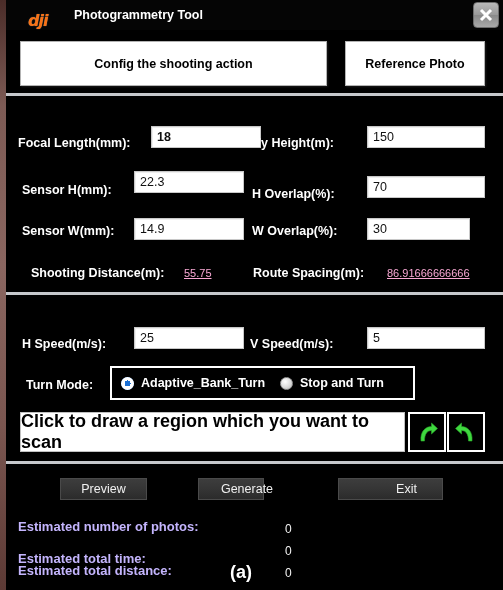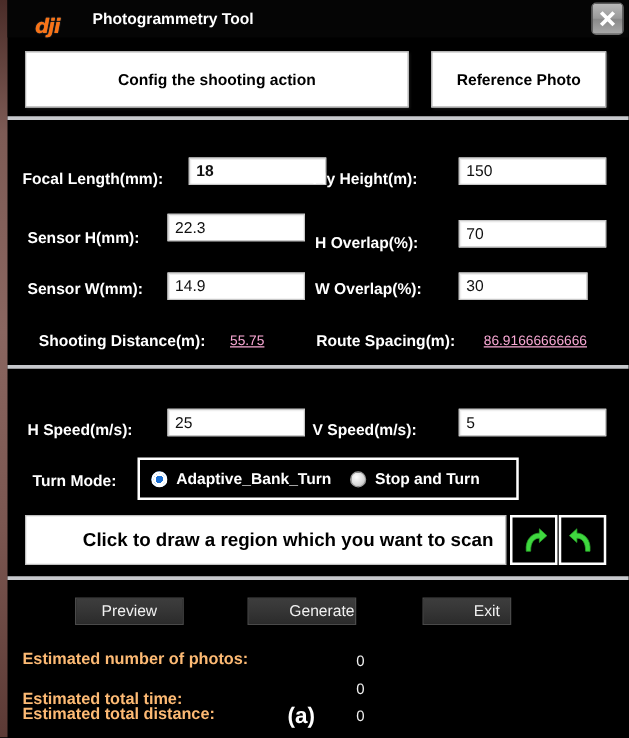--- a/index.html
+++ b/index.html
@@ -178,23 +178,22 @@
     position: absolute;
     left: 20px; top: 412px;
     width: 385px; height: 40px;
     background: #ffffff;
     border: 1px solid #c0c0c0;
     box-sizing: border-box;
     display: flex;
     align-items: center;
     justify-content: center;
     color: #000;
-    font-size: 15px;
-    font-weight: bold;
-    padding-left: 36px;
+    font-size: 18px;
+    font-weight: bold;
   }
   .arrow-btn {
     position: absolute;
     top: 412px;
     width: 38px; height: 40px;
     background: #000000;
     border: 2px solid #ffffff;
     box-sizing: border-box;
     display: flex;
     align-items: center;
@@ -210,27 +209,27 @@
     background: linear-gradient(to bottom, #3d3d3d 0%, #353535 50%, #2b2b2b 100%);
     border: 1px solid #4a4a4a;
     box-sizing: border-box;
     color: #f0f0f0;
     font-size: 12.5px;
     display: flex;
     align-items: center;
     justify-content: center;
   }
   #btn-preview  { left: 60px;  width: 87px; }
-  #btn-generate { left: 198px; width: 87px; padding-left: 32px; }
-  #btn-exit     { left: 338px; width: 71px; padding-left: 32px; }
+  #btn-generate { left: 198px; width: 66px; padding-left: 32px; }
+  #btn-exit     { left: 338px; width: 105px; padding-left: 32px; }
   
   .sumlabel {
     position: absolute;
     left: 18px;
-    color: #fdba74;
+    color: #c4b5fd;
     font-size: 13px;
     font-weight: bold;
     white-space: nowrap;
     line-height: 16px;
   }
   .sumvalue {
     position: absolute;
     left: 285px;
     color: #f2f2f2;
     font-size: 12px;

